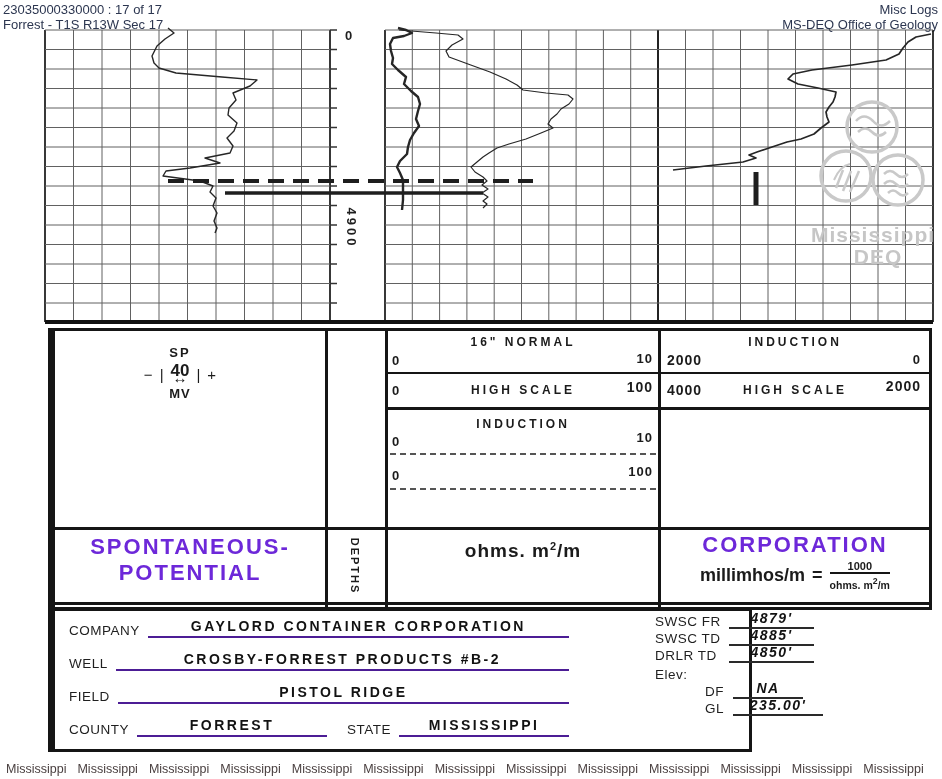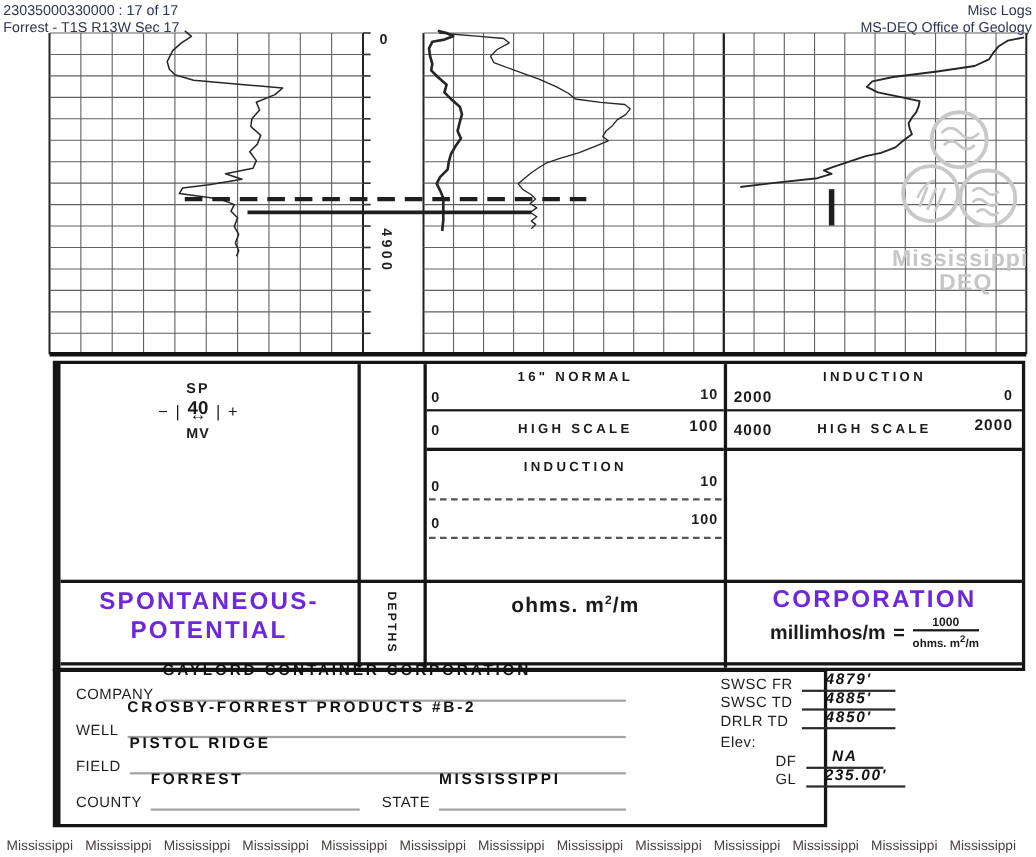--- a/index.html
+++ b/index.html
@@ -48,21 +48,21 @@
   .cond-sub{display:flex;justify-content:center;align-items:center;gap:7px;font-weight:bold;font-size:18px;margin-top:2px;}
   .frac{display:inline-flex;flex-direction:column;align-items:center;font-size:11px;line-height:12px;font-weight:bold;}
   .frac .den{border-top:2px solid #151515;padding-top:1px;font-size:10.5px;}
 
   
   .info-box{position:absolute;left:48px;top:608px;width:704px;height:144px;box-sizing:border-box;
             border:3px solid #151515;border-left:7px solid #151515;}
   .form-left{position:absolute;left:14px;top:7px;width:500px;}
   .form-row{display:flex;align-items:flex-end;height:20px;margin-bottom:13px;}
   .lbl{font-size:13.5px;color:#1f1f1f;letter-spacing:0.5px;padding-right:8px;white-space:nowrap;}
-  .fill{flex:1;border-bottom:2px solid #a3a3a3;text-align:left;padding-bottom:17px;}
+  .fill{flex:1;border-bottom:2px solid #4c1d95;text-align:center;padding-bottom:1px;}
   .fill.county{flex:0 0 190px;}
   .lbl.state{margin-left:20px;}
   .stamp{font-weight:bold;font-size:14px;letter-spacing:2.5px;color:#121212;white-space:nowrap;}
 
   .form-right{position:absolute;left:600px;top:1px;width:272px;}
   .rrow{display:flex;align-items:flex-end;height:17px;}
   .rrow .lbl{font-size:13.5px;padding-right:4px;}
   .rrow .rfill{border-bottom:2px solid #2a2a2a;text-align:center;padding-bottom:0;}
   .rfill.w85{width:85px;}
   .rfill.w90{width:90px;}

